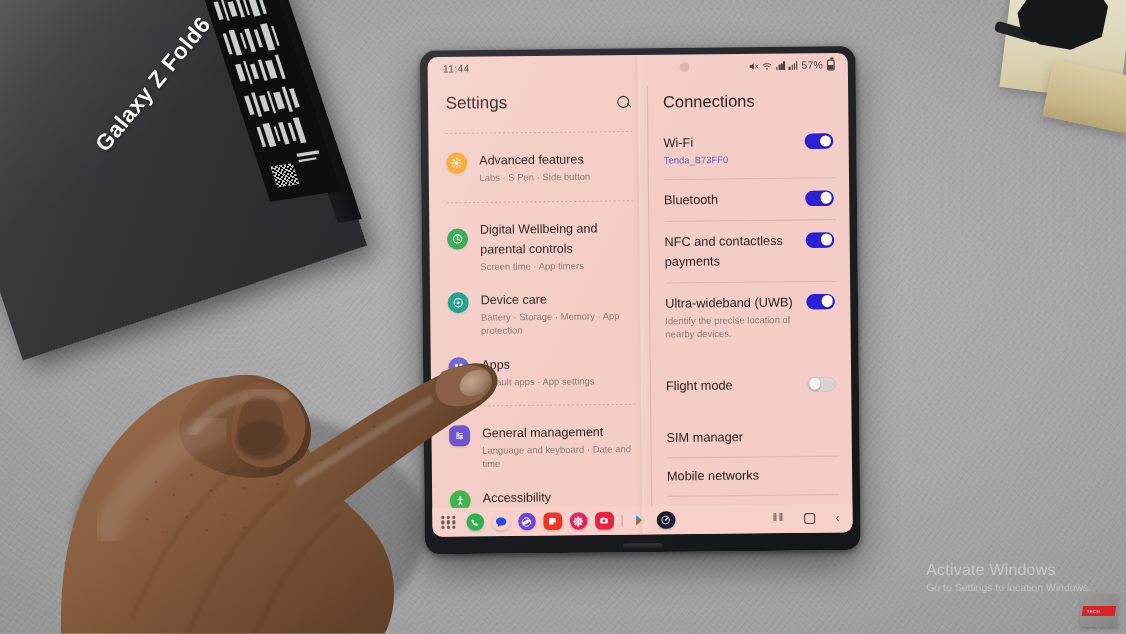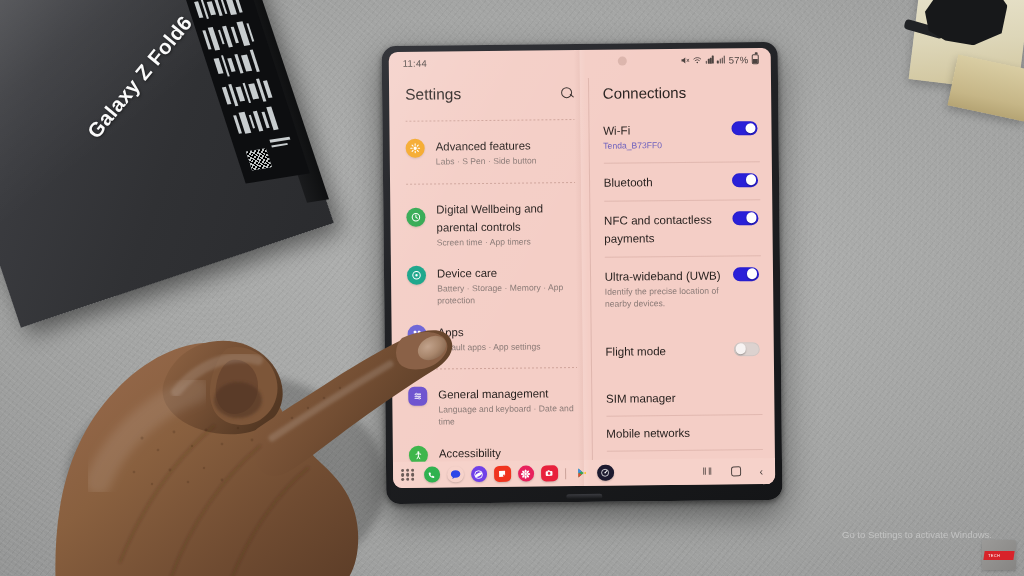--- a/index.html
+++ b/index.html
@@ -732,19 +732,20 @@
         <circle cx="176" cy="248" r="1.4"></circle>
       <circle cx="246" cy="186" r="1.3"></circle>
         <circle cx="262" cy="176" r="1.2"></circle>
       <circle cx="278" cy="166" r="1.3"></circle>
         <circle cx="294" cy="156" r="1.2"></circle>
     </g>
   </svg>
 </div>
 
 <div id="activate">
-  <div id="activate-sub">Go to Settings to activate Windows.</div>
+  <div id="activate-title">Activate Windows</div>
+  <div id="activate-sub">Go to Settings to location Windows.</div>
 </div>
 
 <div id="corner-logo">
   <i></i>
   <b>TECH</b>
 </div>
 
 </body></html>

